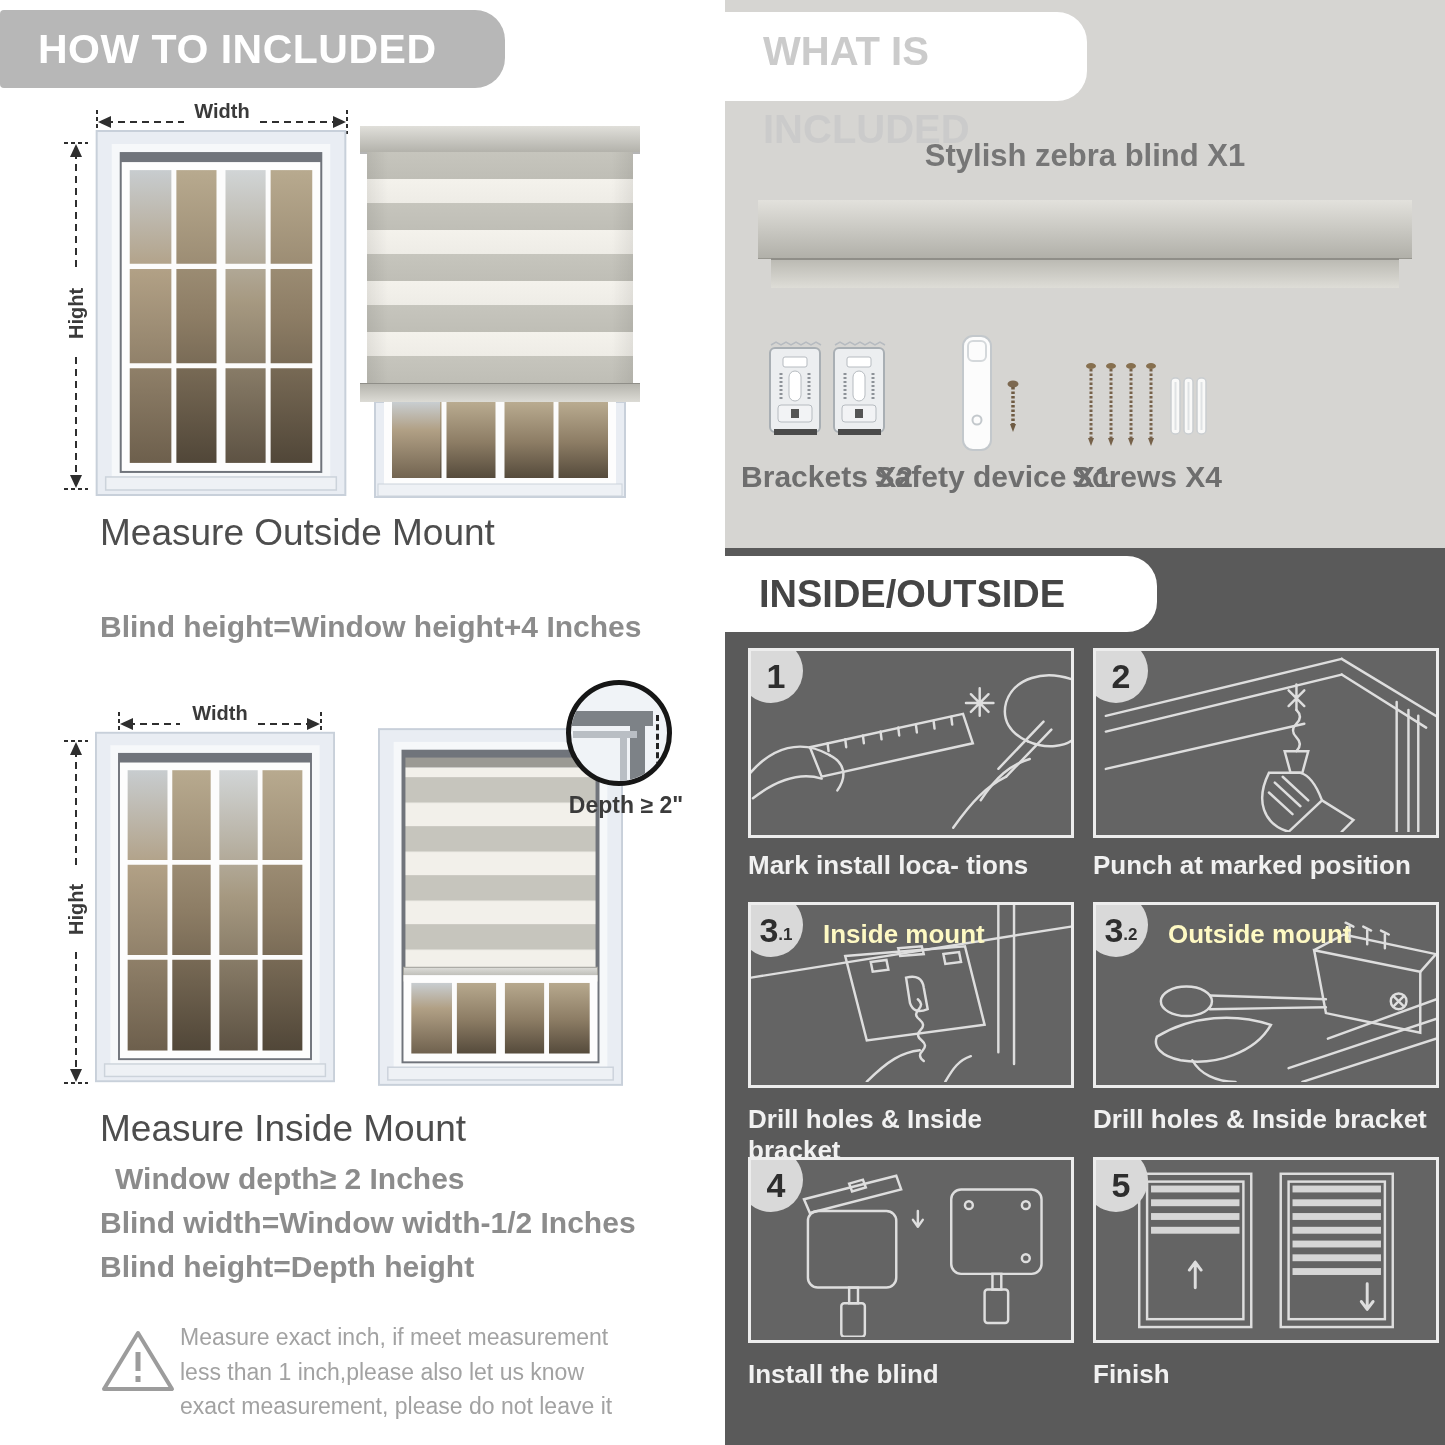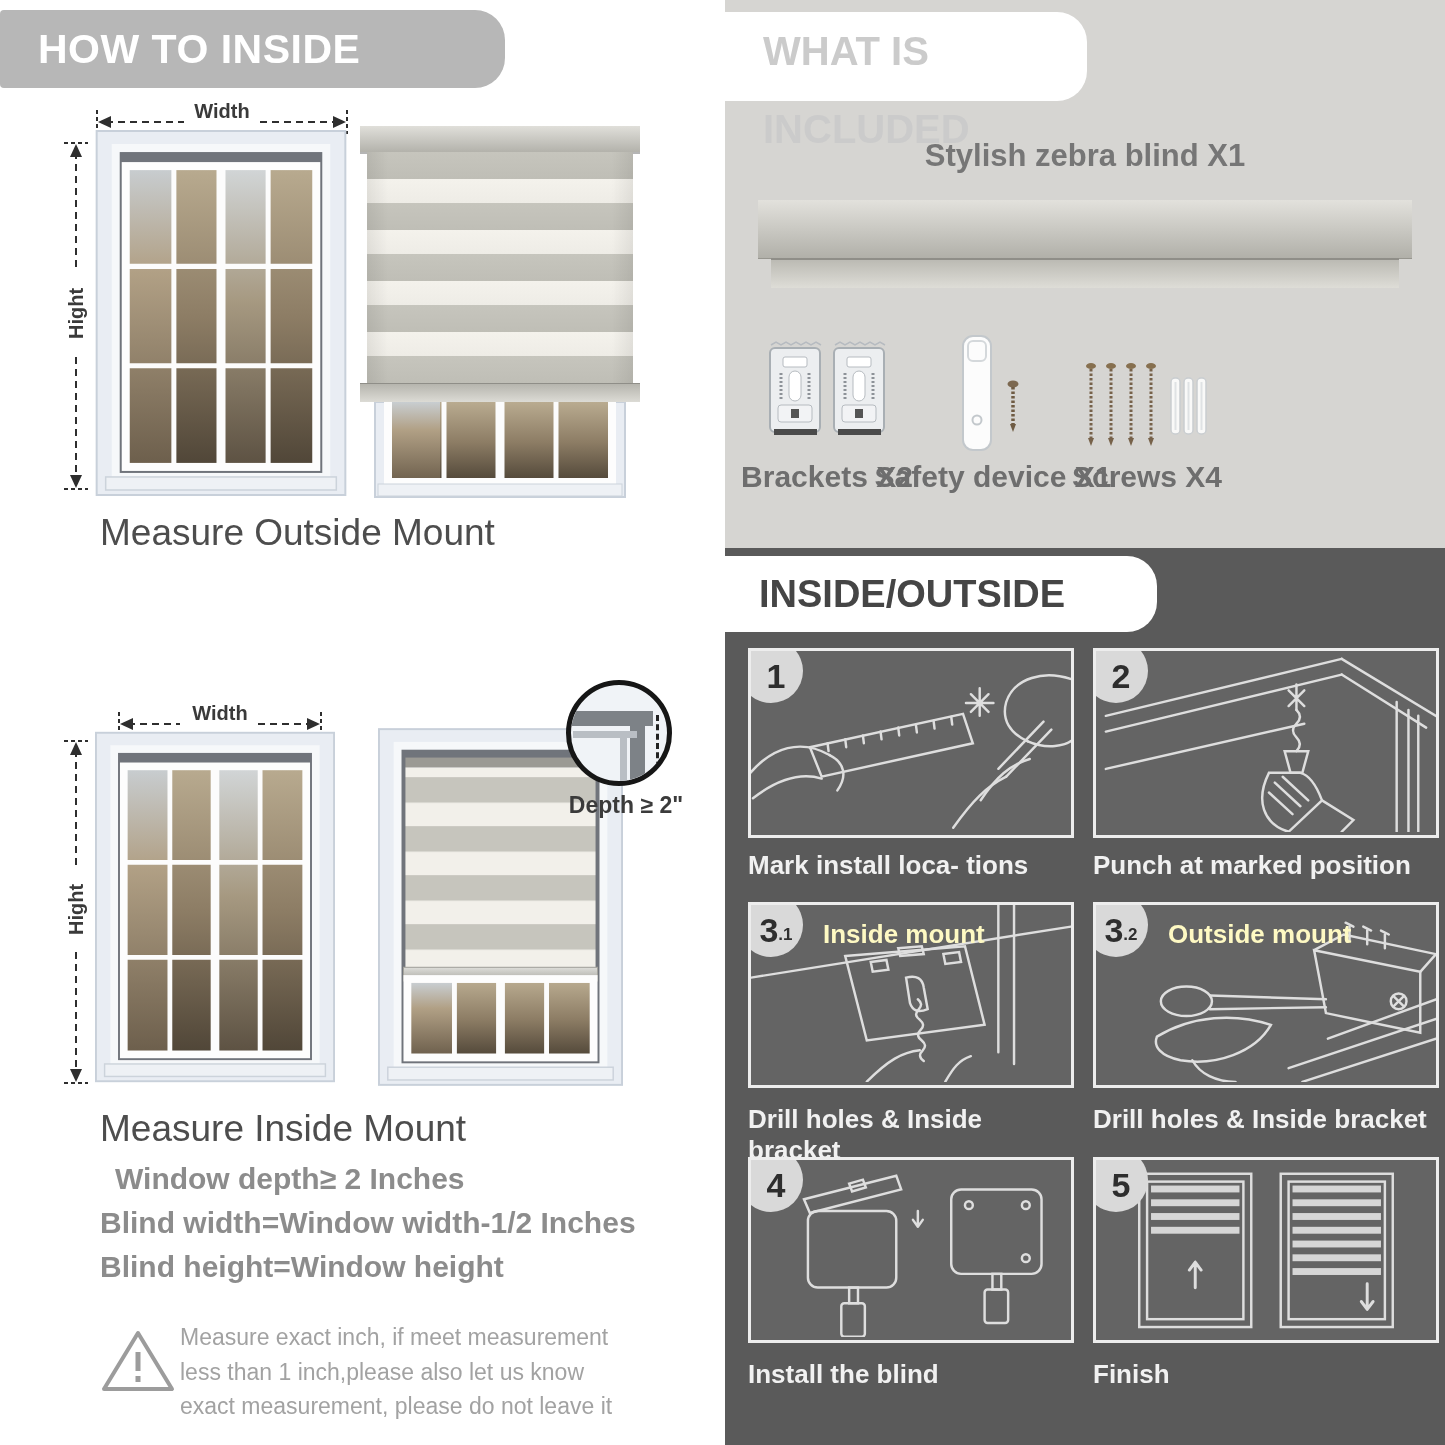--- a/index.html
+++ b/index.html
@@ -127,21 +127,21 @@
         <line x1="172" y1="258" x2="172" y2="336" stroke-width="5"></line>
       </g>
       <rect x="30" y="256" width="190" height="80" fill="none" stroke="#fdfdfd" stroke-width="8"></rect>
       <rect x="10" y="346" width="230" height="13" fill="#eef1f5" stroke="#ccd3db" stroke-width="1.5"></rect>
     </symbol>
   </defs>
 </svg>
 
 <div class="canvas">
 
-  <div class="abs hdr-left">HOW TO INSIDE</div>
+  <div class="abs hdr-left">HOW TO INCLUDED</div>
 
   <svg class="abs" style="left:96px;top:110px" width="252" height="24" viewBox="0 0 252 24">
     <g stroke="#2e2e2e" stroke-width="2" fill="none">
       <line x1="1" y1="0" x2="1" y2="24" stroke-dasharray="4 3"></line>
       <line x1="251" y1="0" x2="251" y2="24" stroke-dasharray="4 3"></line>
       <line x1="10" y1="12" x2="88" y2="12" stroke-dasharray="7 5"></line>
       <line x1="164" y1="12" x2="242" y2="12" stroke-dasharray="7 5"></line>
     </g>
     <polygon points="2,12 15,6 15,18" fill="#2e2e2e"></polygon>
     <polygon points="250,12 237,6 237,18" fill="#2e2e2e"></polygon>
@@ -176,20 +176,21 @@
         <line x1="126" y1="0" x2="126" y2="80" stroke-width="9"></line>
         <line x1="70" y1="0" x2="70" y2="80" stroke-width="5"></line>
         <line x1="182" y1="0" x2="182" y2="80" stroke-width="5"></line>
       </g>
       <rect x="14" y="-6" width="224" height="86" fill="none" stroke="#fdfdfd" stroke-width="8"></rect>
       <rect x="4" y="82" width="244" height="12" fill="#eef1f5" stroke="#ccd3db"></rect>
     </svg>
   </div>
 
   <div class="abs mtitle" style="left:100px;top:512px;">Measure Outside Mount</div>
+  <div class="abs mline" style="left:100px;top:610px;">Blind height=Window height+4 Inches</div>
 
   <svg class="abs" style="left:118px;top:712px" width="204" height="24" viewBox="0 0 204 24">
     <g stroke="#2e2e2e" stroke-width="2" fill="none">
       <line x1="1" y1="0" x2="1" y2="24" stroke-dasharray="4 3"></line>
       <line x1="203" y1="0" x2="203" y2="24" stroke-dasharray="4 3"></line>
       <line x1="10" y1="12" x2="62" y2="12" stroke-dasharray="7 5"></line>
       <line x1="140" y1="12" x2="194" y2="12" stroke-dasharray="7 5"></line>
     </g>
     <polygon points="2,12 15,6 15,18" fill="#2e2e2e"></polygon>
     <polygon points="202,12 189,6 189,18" fill="#2e2e2e"></polygon>
@@ -220,21 +221,21 @@
     <div class="magbar-v"></div>
     <div class="magbar-h2"></div>
     <div class="magbar-v2"></div>
     <div class="mag-dash"></div>
   </div>
   <div class="abs" style="left:556px;top:792px;width:140px;text-align:center;font-size:23px;font-weight:bold;color:#3b3b3b;">Depth ≥ 2"</div>
 
   <div class="abs mtitle" style="left:100px;top:1108px;">Measure Inside Mount</div>
   <div class="abs mline" style="left:100px;top:1162px;margin-left:15px;">Window depth≥ 2 Inches</div>
   <div class="abs mline" style="left:100px;top:1206px;">Blind width=Window width-1/2 Inches</div>
-  <div class="abs mline" style="left:100px;top:1250px;">Blind height=Window height</div>
+  <div class="abs mline" style="left:100px;top:1250px;">Blind height=Depth height</div>
 
   <svg class="abs" style="left:100px;top:1328px" width="76" height="68" viewBox="0 0 76 68">
     <path d="M38 5 L72 61 L4 61 Z" fill="none" stroke="#9c9c9c" stroke-width="4" stroke-linejoin="round"></path>
     <rect x="35.5" y="24" width="5" height="19" fill="#9c9c9c"></rect>
     <rect x="35.5" y="48" width="5" height="6" fill="#9c9c9c"></rect>
   </svg>
   <div class="abs warn-text" style="left:180px;top:1320px;width:450px;">Measure exact inch, if meet measurement less than 1 inch,please also let us know exact measurement, please do not leave it</div>
 
   <div class="abs panel-light">
     <div class="hdr-right">WHAT IS INCLUDED</div>

